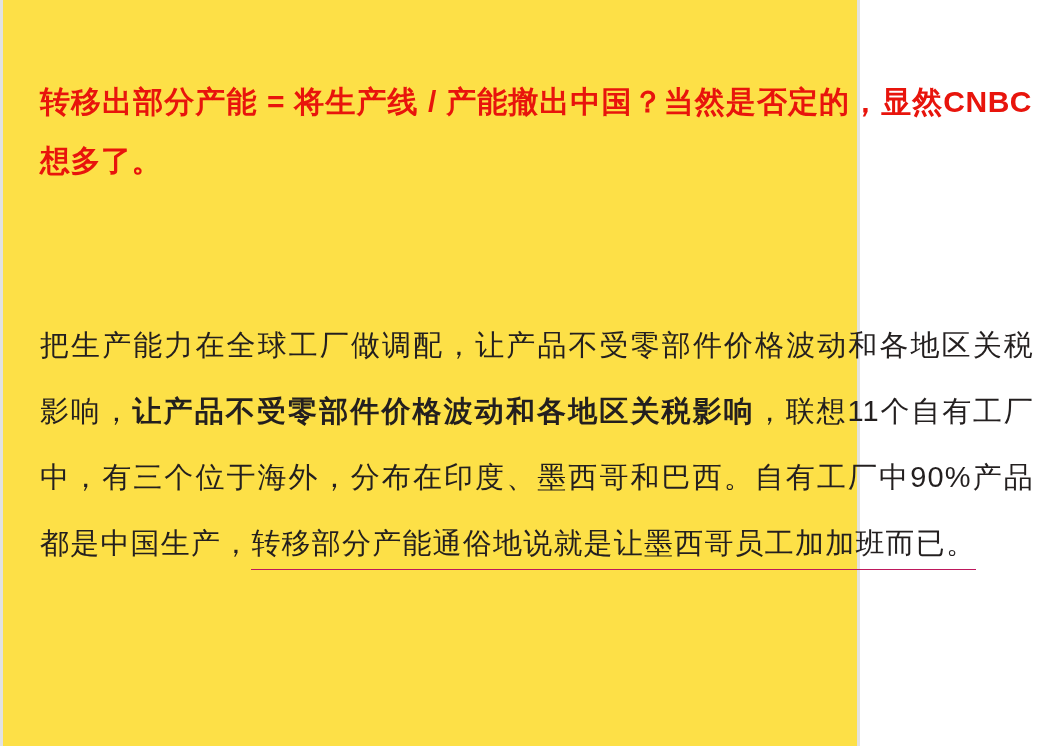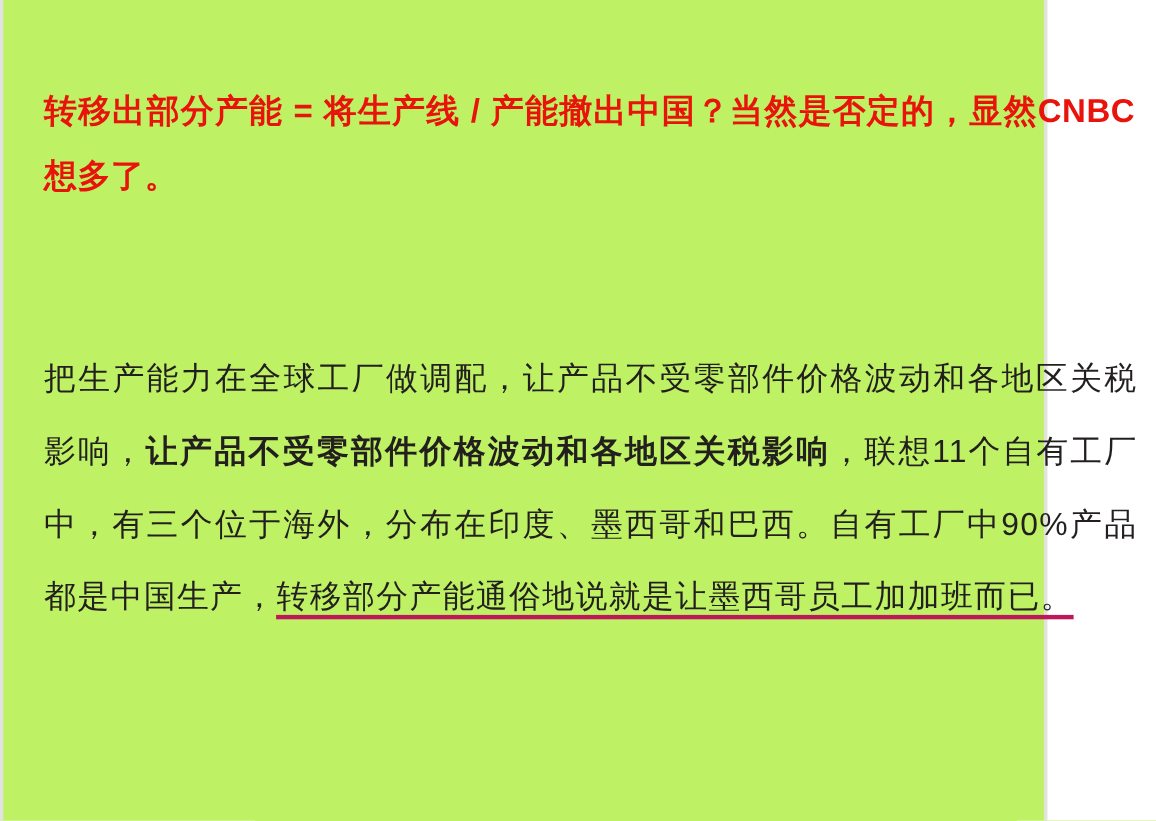--- a/index.html
+++ b/index.html
@@ -8,23 +8,23 @@
   }
   body {
     width: 1051px;
     height: 746px;
     background: #ffffff;
     font-family: "Liberation Sans", sans-serif;
     overflow: hidden;
   }
   #page {
     position: relative;
-    width: 952px;
+    width: 860px;
     height: 746px;
-    background: #bef264;
+    background: #fde047;
     box-sizing: border-box;
   }
   
   .edge-rule {
     position: absolute;
     top: 0;
     width: 3px;
     height: 746px;
     background: #e2e2e2;
   }
@@ -65,21 +65,22 @@
     line-height: 66px;
     letter-spacing: 1.2px;
     text-align: justify;
     text-justify: inter-character;
   }
   .body-para .bold {
     font-weight: bold;
     letter-spacing: 1.5px;
   }
   .body-para .underline {
-    border-bottom: 4px solid #be185d;
+    border-bottom: 1px solid #be185d;
+    padding-bottom: 10px;
   }
 </style>
 </head>
 <body>
 
 <div id="page">
 
   <div class="edge-rule left"></div>
   <div class="edge-rule right"></div>
 

